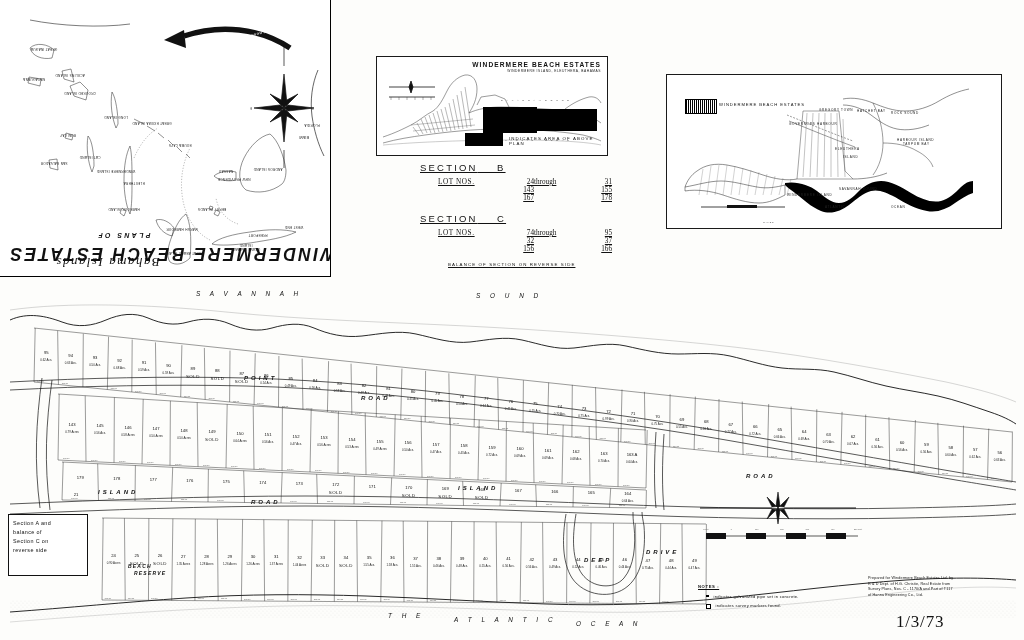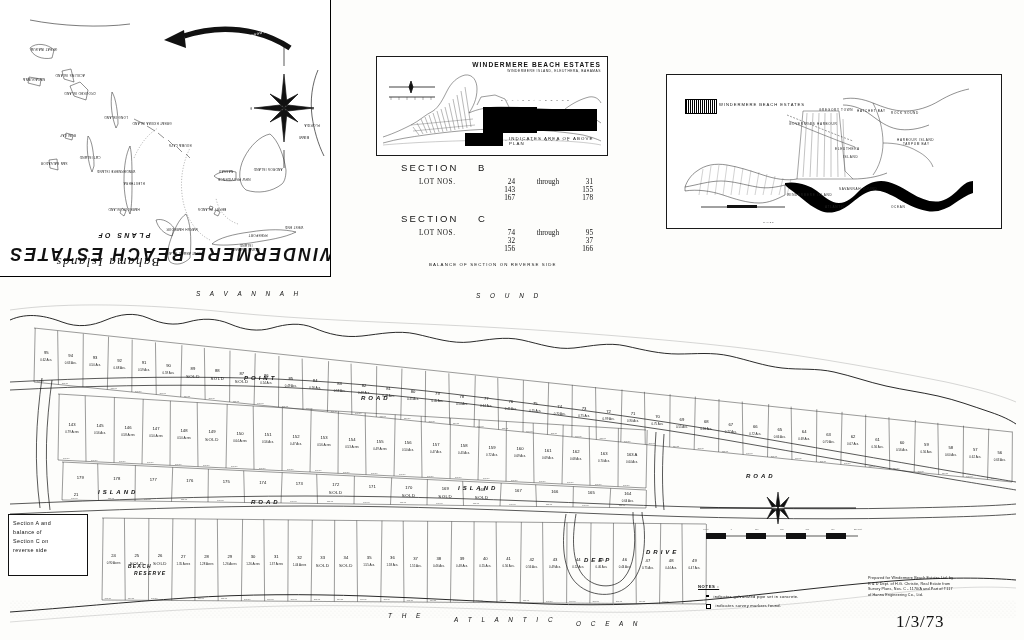--- a/index.html
+++ b/index.html
@@ -43,26 +43,26 @@
   
   #keyplan{left:376px;top:56px;width:230px;height:98px;}
   #keyplan .kp-title{position:absolute;right:6px;top:4px;text-align:right;}
   .kp-t1{font-size:6.6px;font-weight:bold;letter-spacing:1.1px;color:#111;}
   .kp-t2{font-size:3.3px;letter-spacing:.5px;color:#222;margin-top:1px;}
   .kp-legend-sw{position:absolute;left:88px;top:76px;width:38px;height:13px;background:#000;}
   .kp-legend-tx{position:absolute;left:132px;top:79px;font-size:4.4px;letter-spacing:1.1px;color:#111;}
   .kp-landmass{position:absolute;background:#000;}
 
   
-  #section-list{left:401px;top:162px;width:200px;}
+  #section-list{left:420px;top:162px;width:200px;text-decoration:underline;}
   .sec-head{font-size:9.5px;letter-spacing:2.2px;color:#111;margin:0 0 5px 0;}
   .lot-row{display:flex;font-family:"Liberation Serif",serif;font-size:7.2px;color:#111;}
   .lot-lab{width:62px;letter-spacing:.6px;}
   .lot-a{width:34px;text-align:right;}
-  .lot-thru{width:44px;text-align:right;}
+  .lot-thru{width:44px;text-align:left;}
   .lot-b{width:34px;text-align:right;}
   .sec-gap{height:11px;}
   .balance{font-size:4.4px;letter-spacing:1.1px;color:#111;margin-top:9px;margin-left:28px;}
 
   
   #locator{left:666px;top:74px;width:334px;height:153px;}
   .loc-sw{position:absolute;left:18px;top:24px;width:30px;height:13px;
      background:repeating-linear-gradient(90deg,#000 0 1px,#fff 1px 2px);border:1px solid #000;}
   .loc-lab{position:absolute;left:52px;top:27px;font-size:4.2px;letter-spacing:.9px;color:#111;}
   .loc-txt{position:absolute;font-size:3.1px;letter-spacing:.7px;color:#222;}

